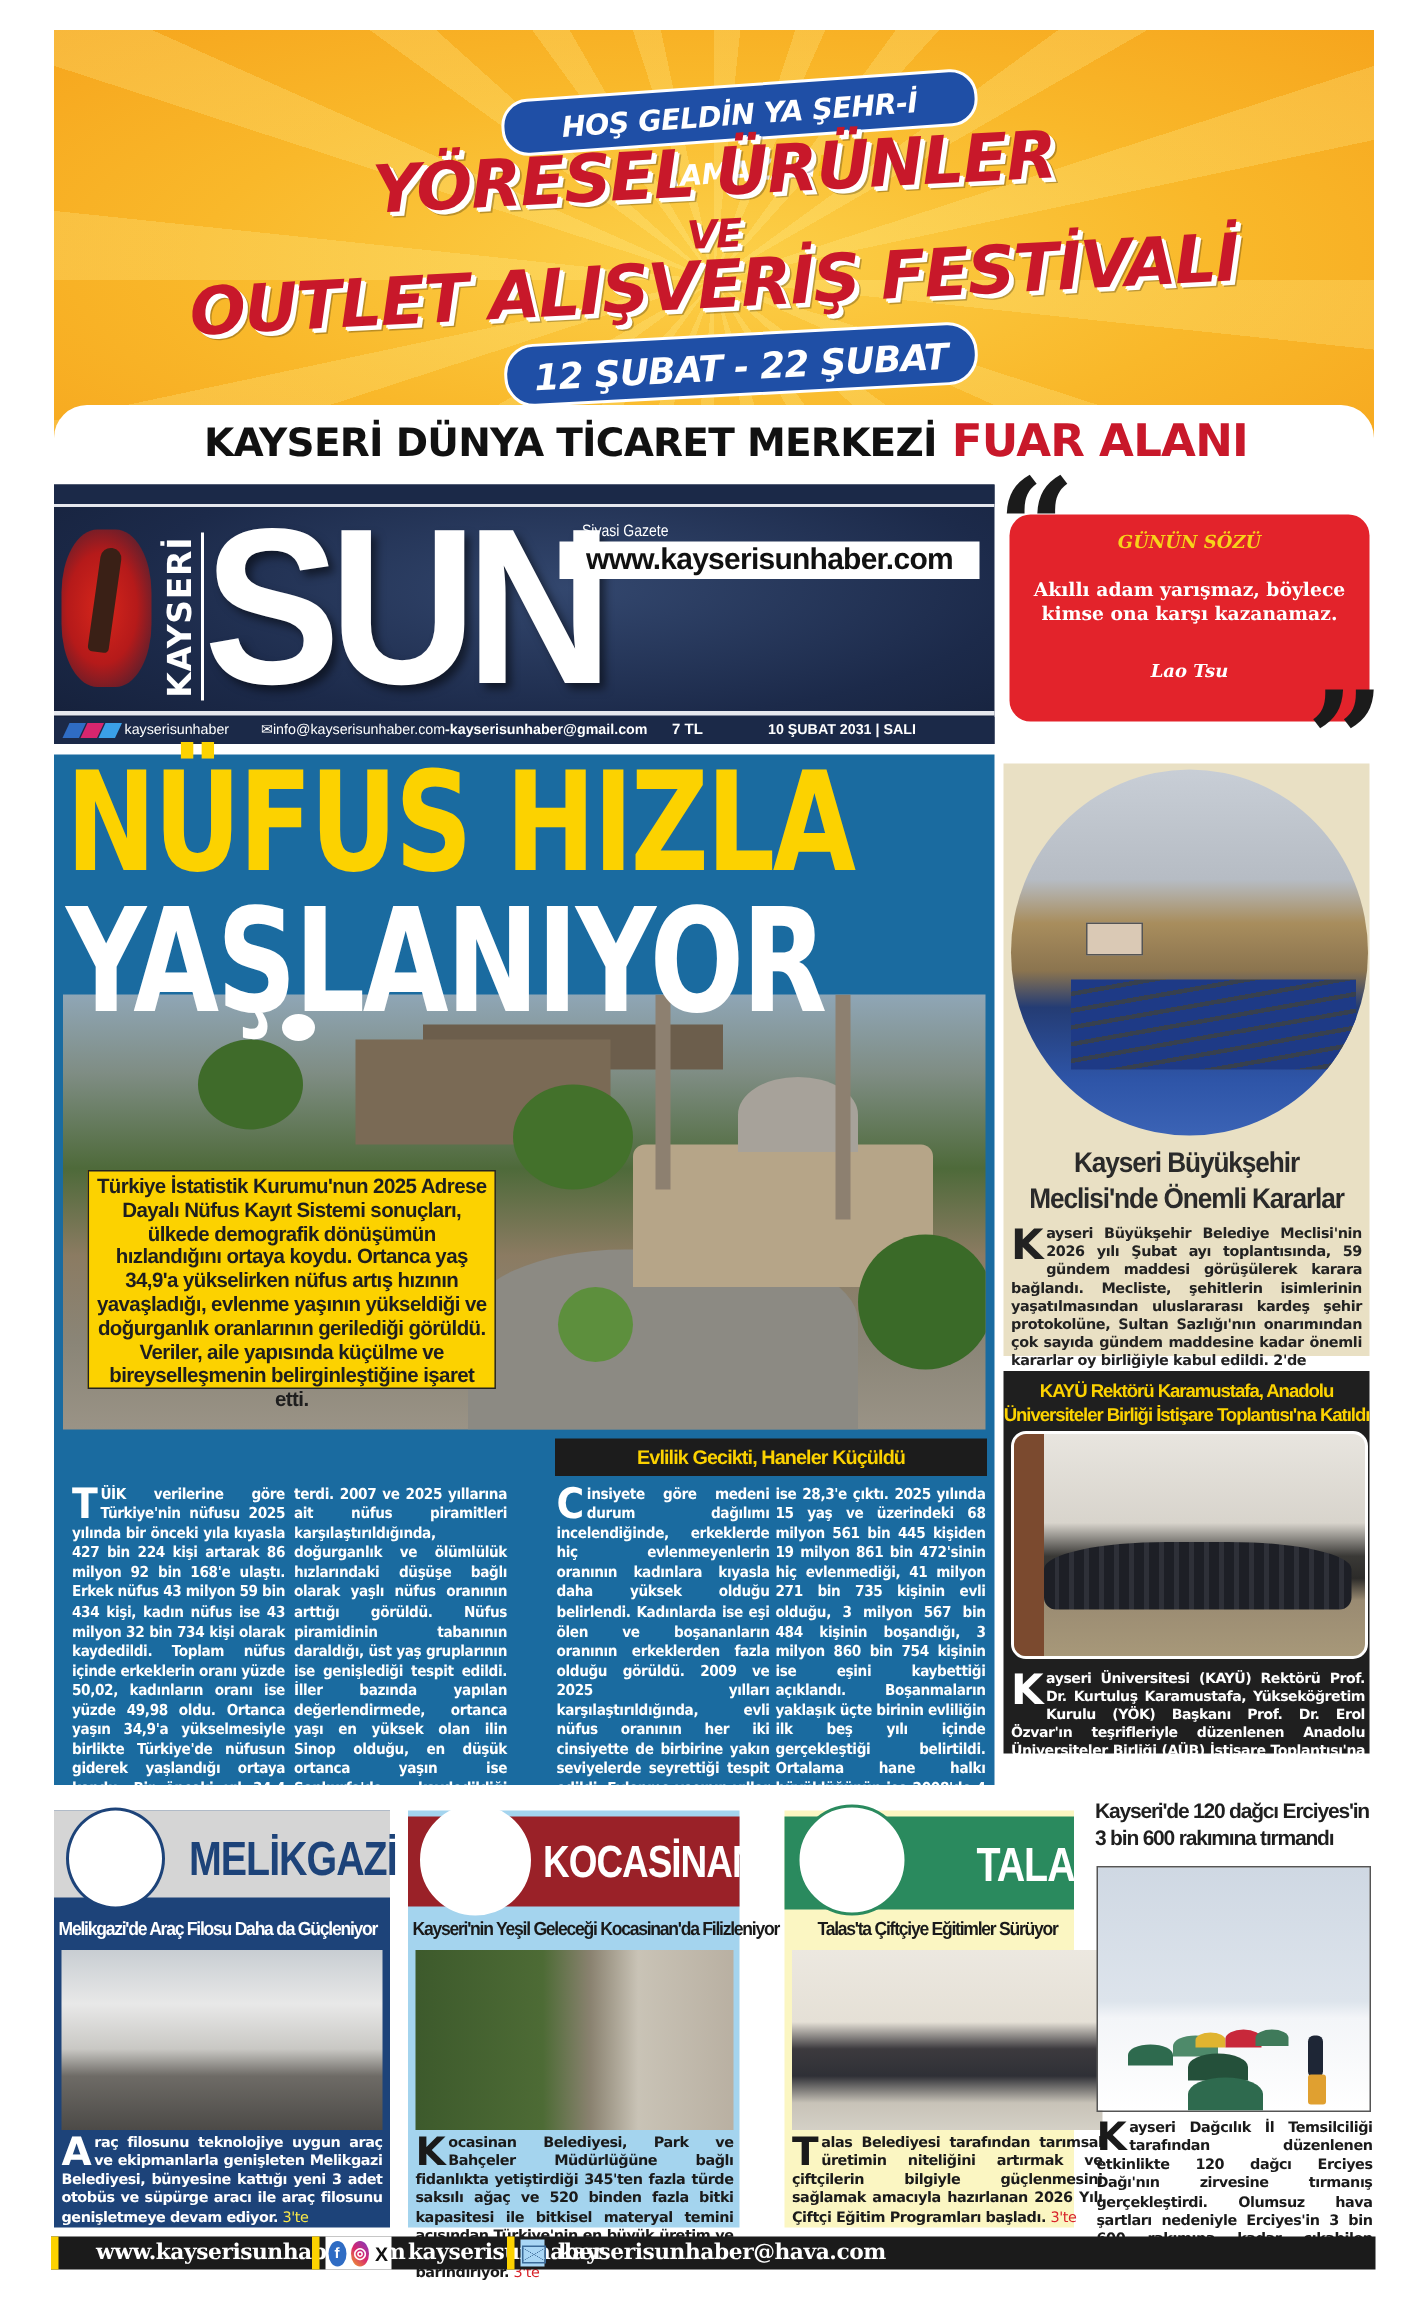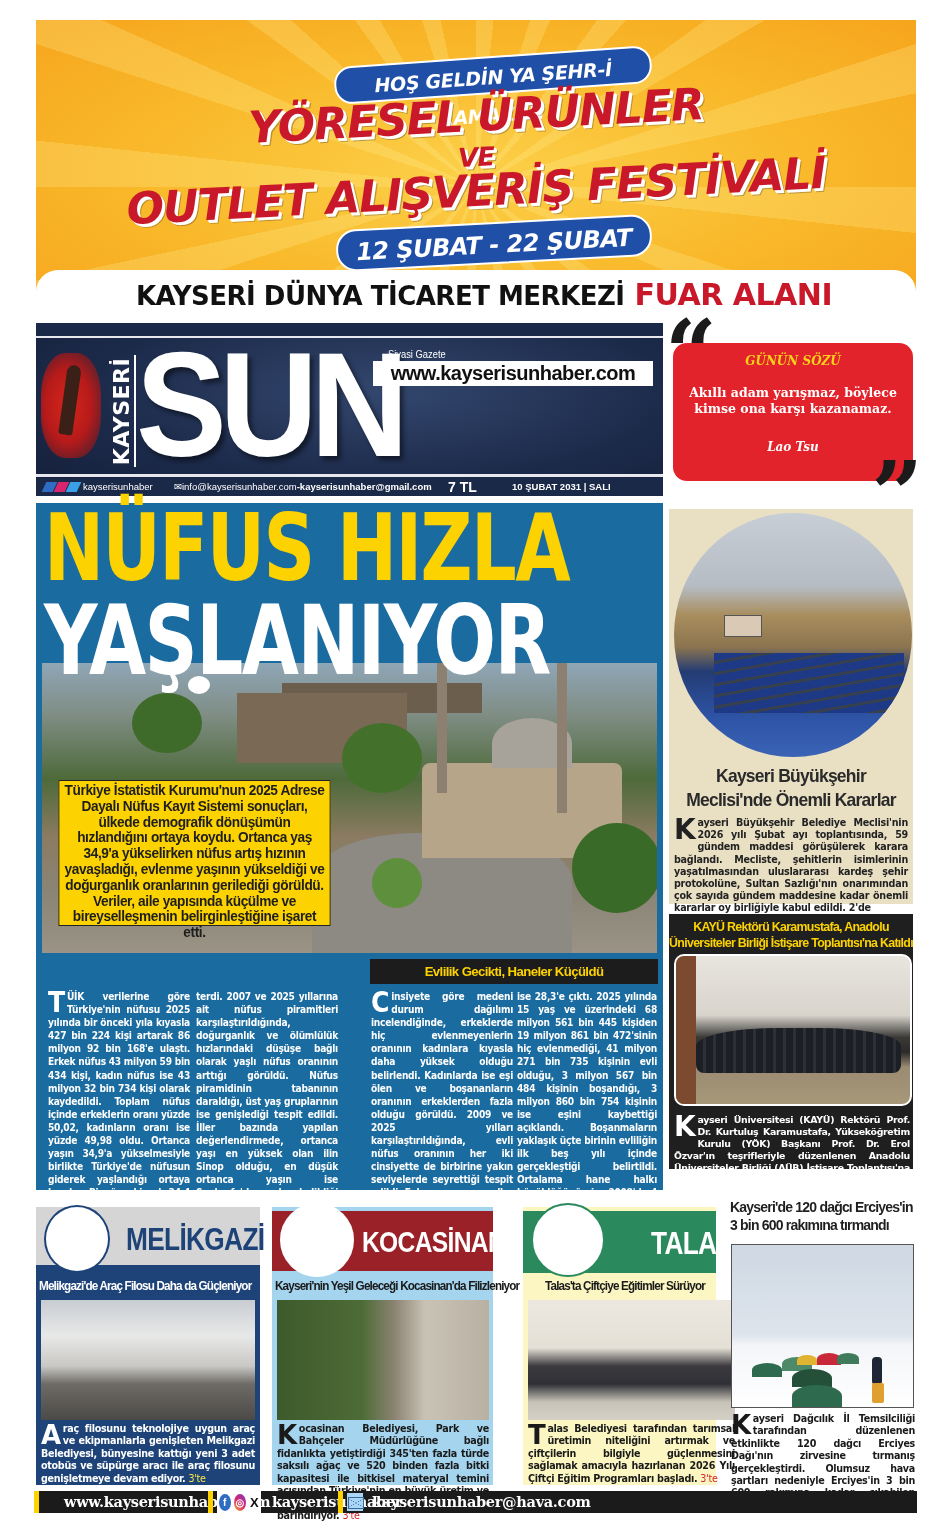--- a/index.html
+++ b/index.html
@@ -46,21 +46,21 @@
   .mast .haber { position: absolute; left: 334px; top: 63px; color: #fff; font-weight: 900; font-size: 74px; letter-spacing: 0px; line-height: 1;
         font-family: "Liberation Sans", sans-serif; text-shadow: 3px 3px 5px rgba(0,0,0,0.5); }
   .mast .sep { position: absolute; left: 0; top: 151px; width: 100%; height: 3px; background: #e6e8ee; }
   .mast .foot { position: absolute; left: 0; top: 155px; width: 100%; height: 18px; background: #1b2948; color: #fff; font-size: 9.5px;
         line-height: 18px; font-family: "Liberation Sans", sans-serif; }
   .mast .foot .soc { position: absolute; left: 8px; top: 4px; display: flex; }
   .mast .foot .soc i { display: block; width: 11px; height: 10px; transform: skewX(-25deg); margin-right: 1px; }
   .mast .foot .handle { position: absolute; left: 47px; }
   .mast .foot .mail { position: absolute; left: 138px; }
   .mast .foot .mail b { font-weight: bold; }
-  .mast .foot .price { position: absolute; left: 412px; font-weight: bold; font-size: 14px; }
+  .mast .foot .price { position: absolute; left: 412px; font-weight: bold; font-size: 10px; }
   .mast .foot .date { position: absolute; left: 476px; font-weight: bold; font-size: 9.5px; }
 
   
   .quote { position: absolute; left: 673px; top: 343px; width: 240px; height: 138px; background: #e3232b; border-radius: 14px; }
   .quote .qo { position: absolute; left: -8px; top: -36px; font-size: 90px; font-weight: 900; color: #1b1b1b; font-family: "DejaVu Serif", serif; line-height: 1; }
   .quote .qc { position: absolute; right: -10px; bottom: -58px; font-size: 90px; font-weight: 900; color: #1b1b1b; font-family: "DejaVu Serif", serif; line-height: 1; }
   .quote .title { position: absolute; left: 0; top: 11px; width: 100%; text-align: center; color: #f7d21a; font-style: italic; font-weight: bold; font-size: 12px; font-family: "DejaVu Serif", serif; }
   .quote .text { position: absolute; left: 10px; top: 42px; width: 220px; text-align: center; color: #fff; font-weight: bold; font-size: 12.5px; line-height: 16px; font-family: "DejaVu Serif", serif; }
   .quote .author { position: absolute; left: 0; top: 97px; width: 100%; text-align: center; color: #fff; font-style: italic; font-weight: bold; font-size: 12px; font-family: "DejaVu Serif", serif; }
 

